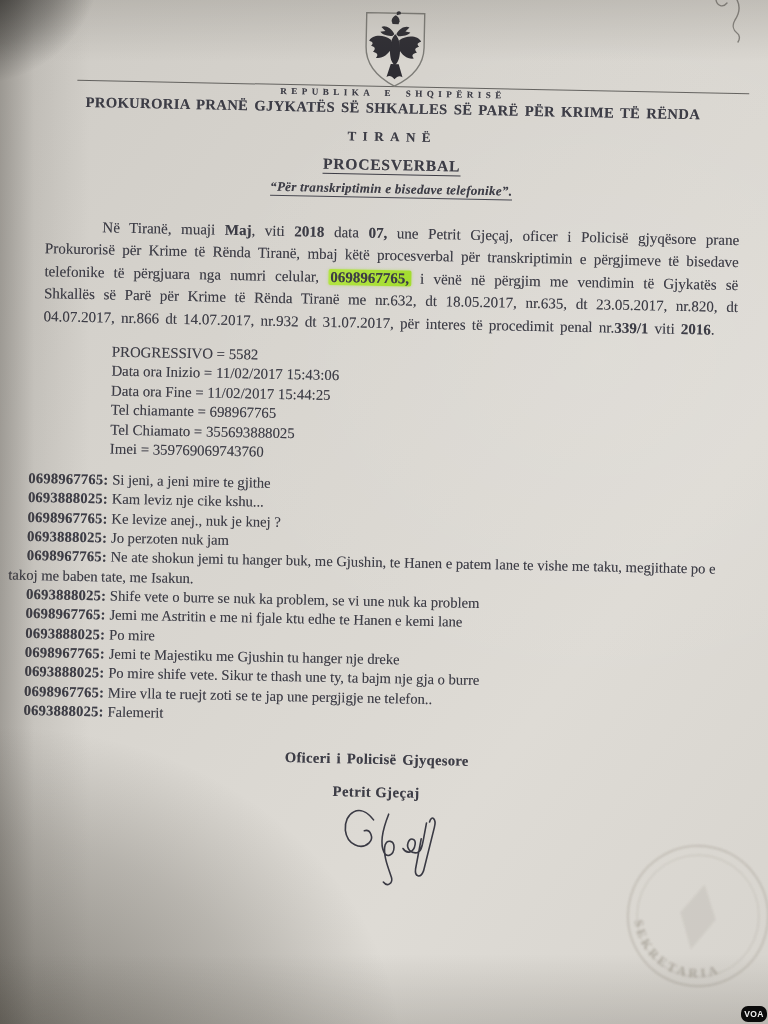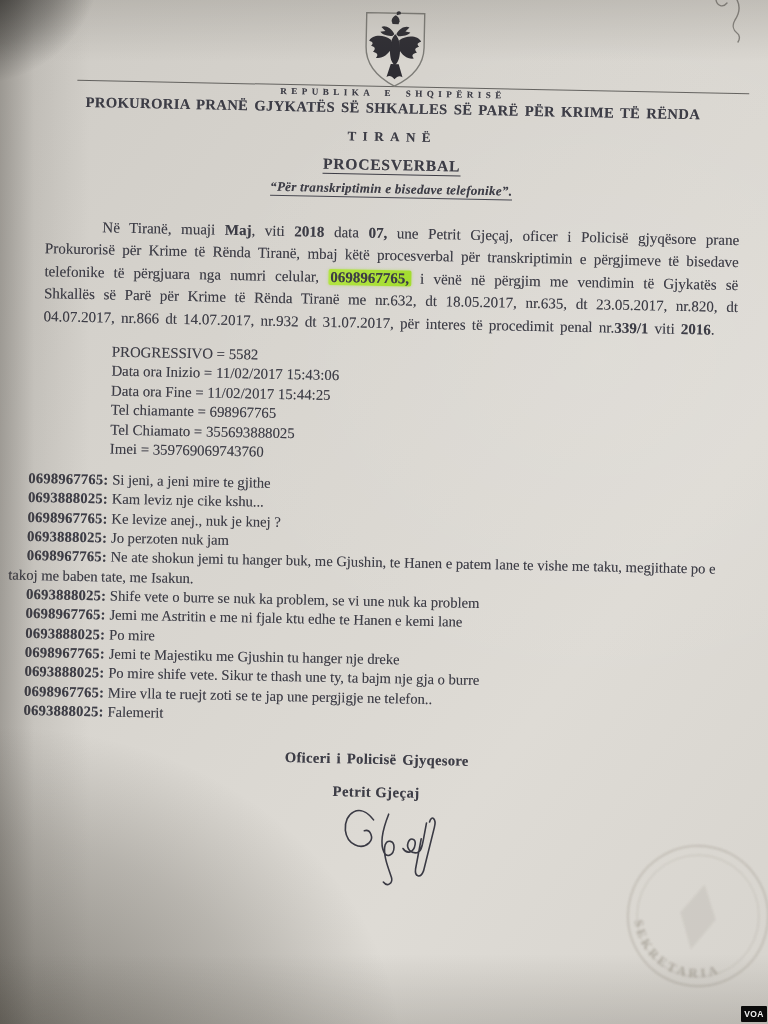--- a/index.html
+++ b/index.html
@@ -57,21 +57,21 @@
   .sig-name{position:absolute;top:784px;left:0;width:772px;text-align:center;
     font-size:14.6px;font-weight:600;letter-spacing:0.5px;}
   .sig-svg{position:absolute;left:342px;top:798px;}
 
   
   .stamp{position:absolute;left:612px;top:830px;transform:rotate(12deg);opacity:0.85;}
   .pen-mark{position:absolute;left:688px;top:-2px;}
   .voa{position:absolute;left:741px;top:1006px;width:26px;height:16px;
     background:#0b0b0b;color:#f3f3f3;font-family:"Liberation Sans", sans-serif;
     font-size:8.5px;font-weight:bold;line-height:16px;text-align:center;
-    letter-spacing:0.3px;border-radius:1px;}
+    letter-spacing:0.3px;border-radius:7px;}
 </style>
 </head>
 <body>
 
 <div class="stage">
 
   <div class="paper">
 
     <div class="hdr-rule"></div>
 

